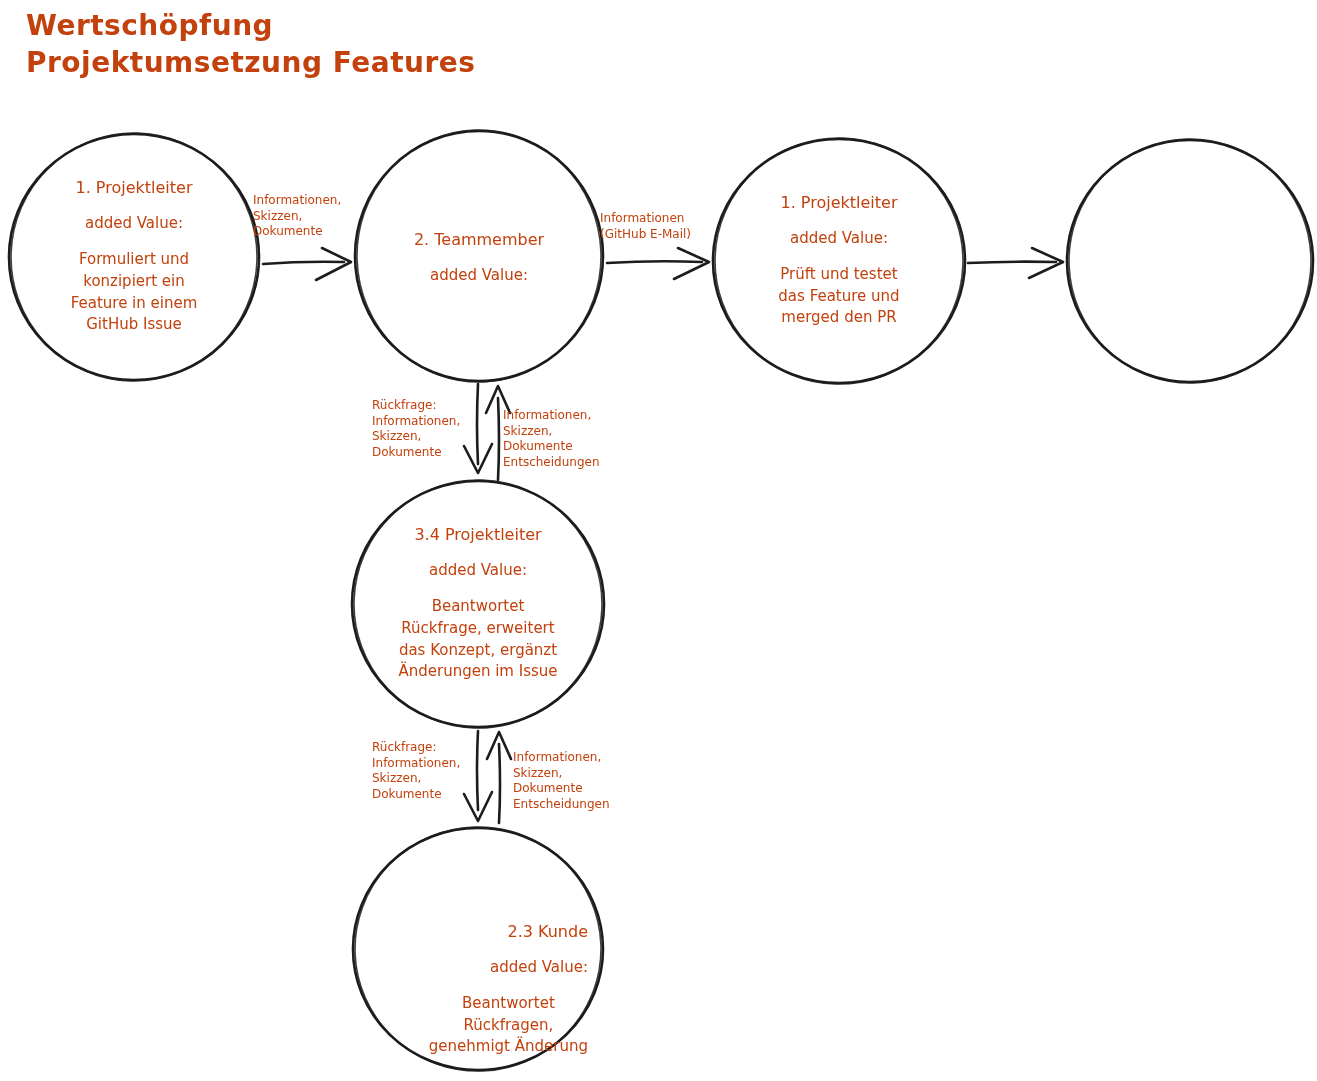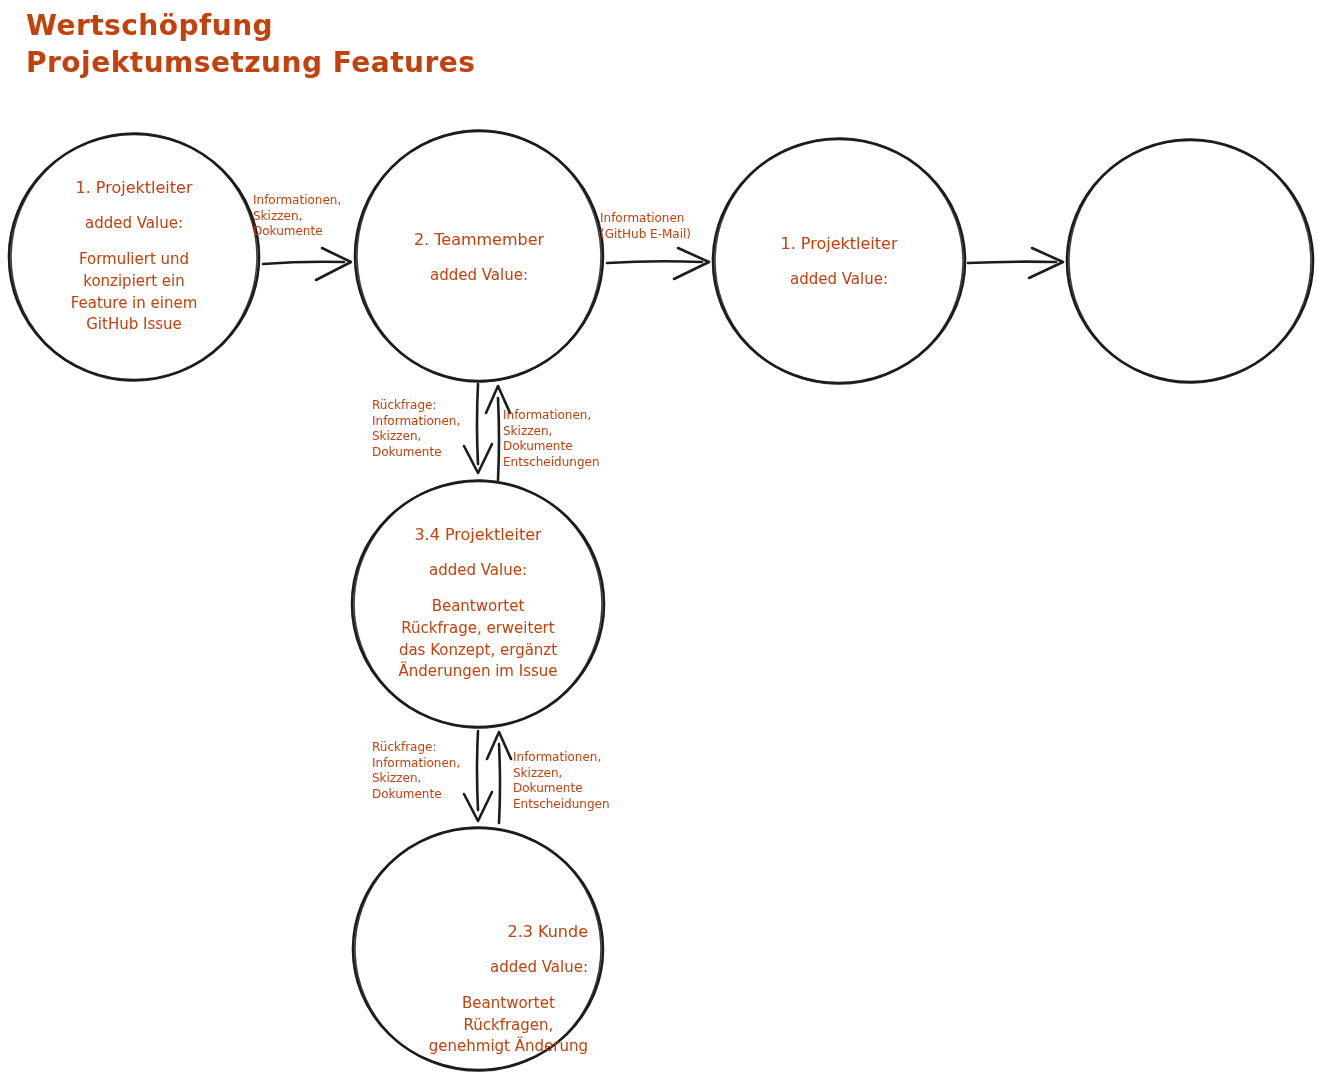--- a/index.html
+++ b/index.html
@@ -139,20 +139,23 @@
   </div>
 
   <div class="node-text" style="left:357px; top:139px; width:244px; height:235px; ">
     <div class="node-title">2. Teammember</div>
     <div class="node-sub">added Value:</div>
   </div>
 
   <div class="node-text" style="left:729px; top:151px; width:220px; height:220px;">
     <div class="node-title">1. Projektleiter</div>
     <div class="node-sub">added Value:</div>
+    <div class="node-body">Prüft und testet
+das Feature und
+merged den PR</div>
   </div>
 
 
   <div class="node-text" style="left:356px; top:494px; width:244px; height:220px;">
     <div class="node-title">3.4 Projektleiter</div>
     <div class="node-sub">added Value:</div>
     <div class="node-body">Beantwortet
 Rückfrage, erweitert
 das Konzept, ergänzt
 Änderungen im Issue</div>

